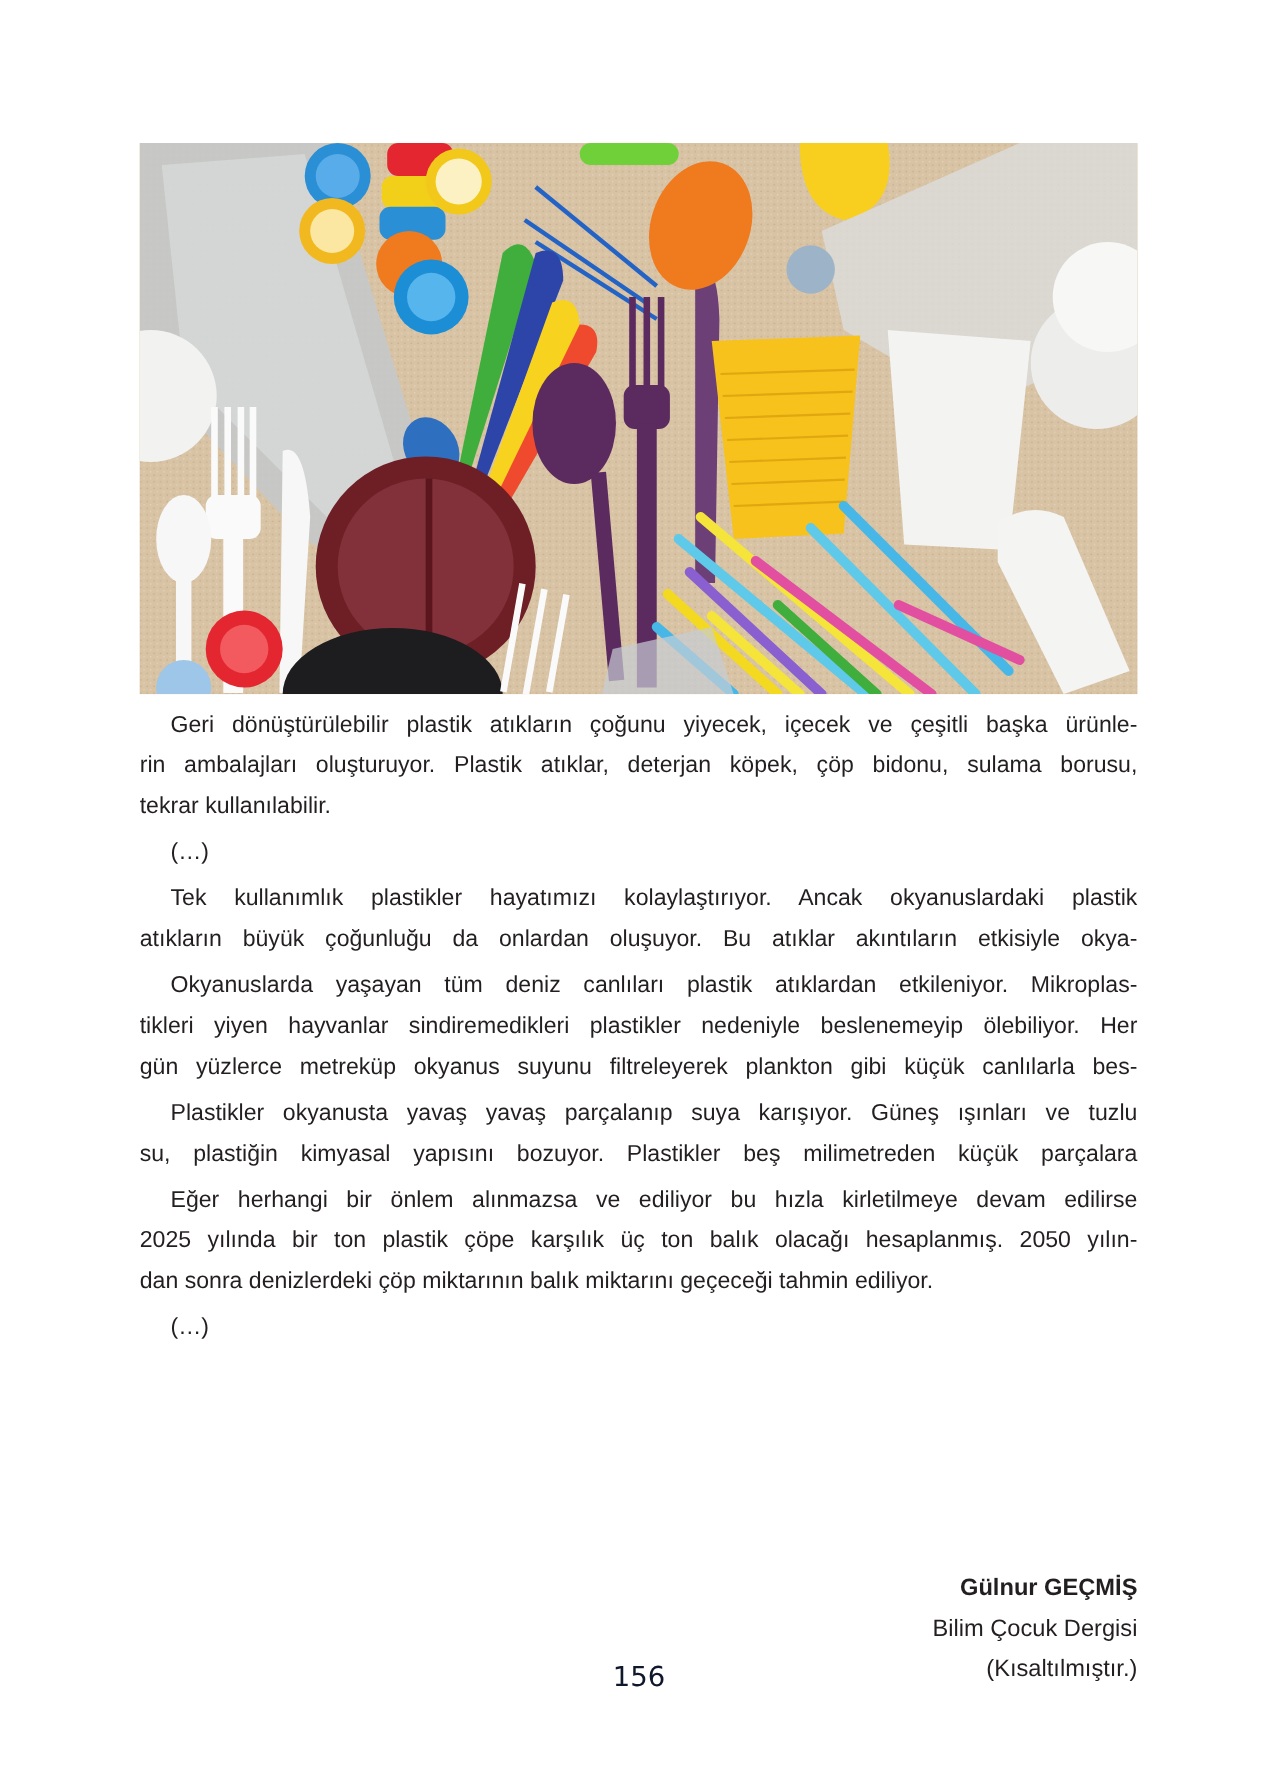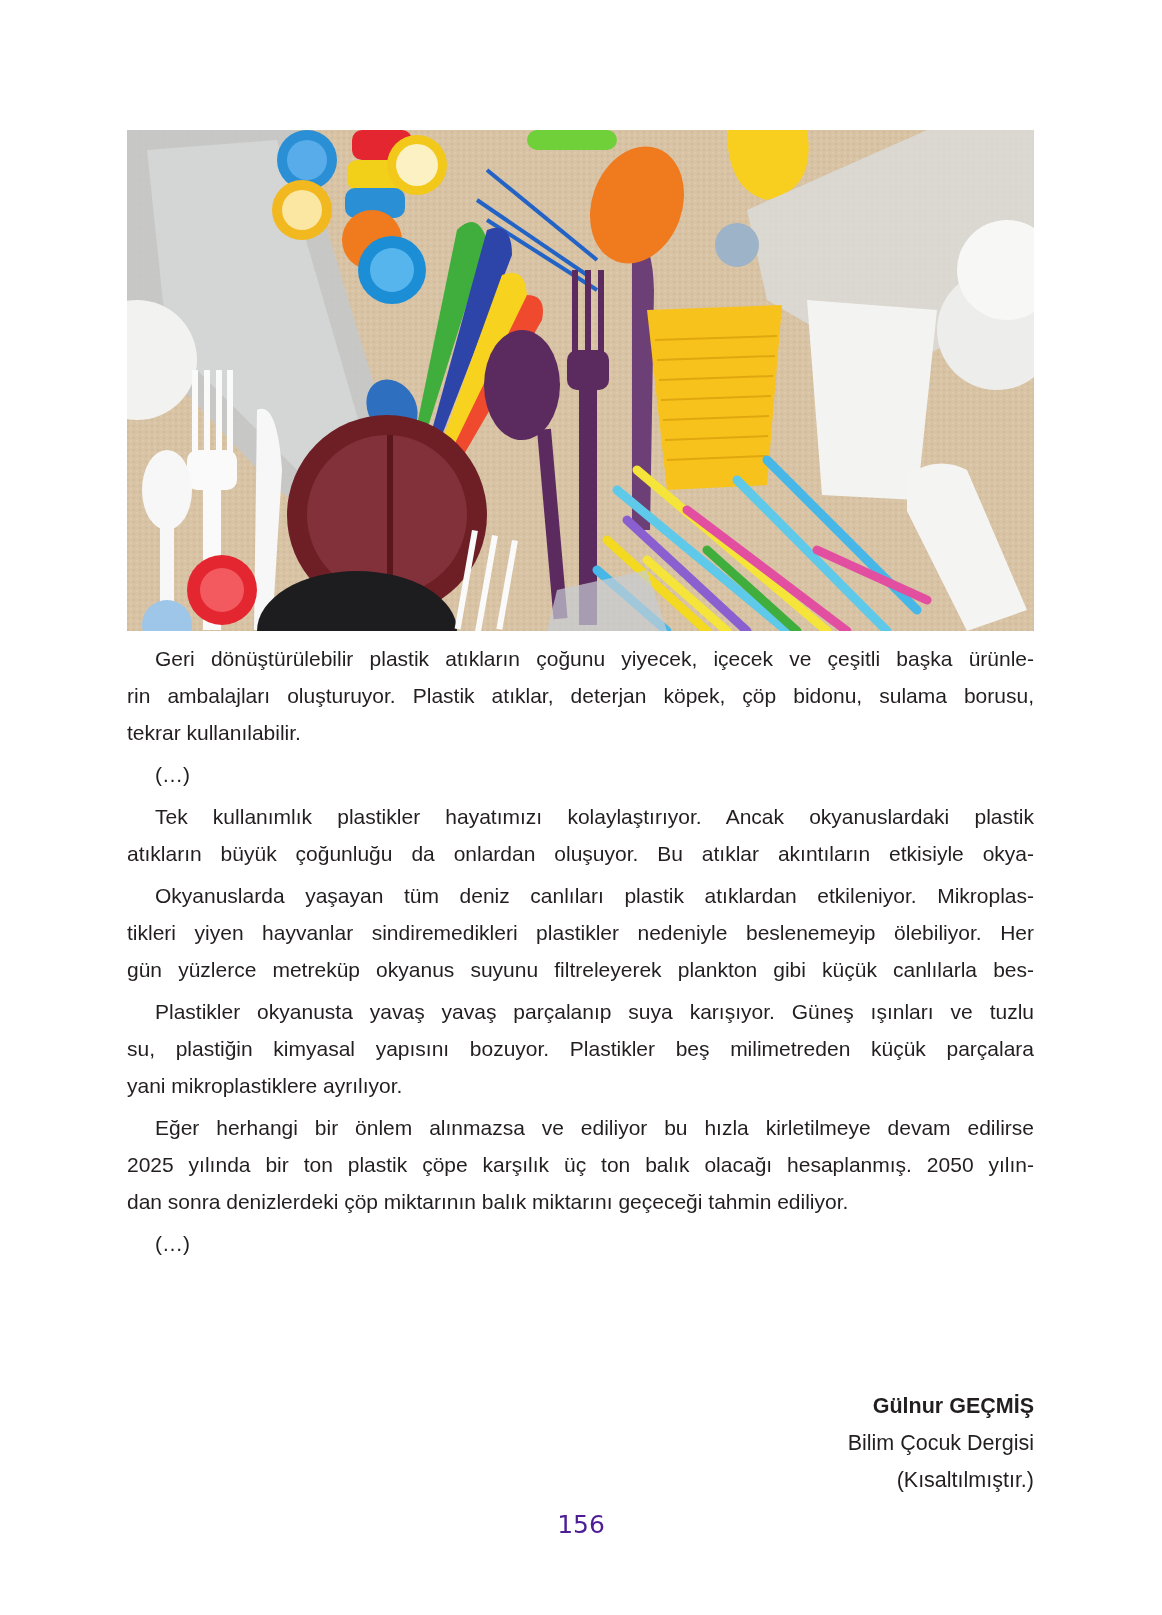--- a/index.html
+++ b/index.html
@@ -9,23 +9,23 @@
            overflow: hidden; background: #d8c3a5; }
   .photo svg { display: block; width: 907px; height: 501px; }
   .text { position: absolute; left: 127px; top: 640px; width: 907px; font-size: 21px; }
   .line { display: block; height: 37px; line-height: 37px; white-space: nowrap;
           text-align: justify; text-align-last: justify; }
   .line.last { text-align: right; text-align-last: left; }
   .line.indent { padding-left: 28px; }
   .para-gap { height: 5px; }
   .ellipsis { display: block; height: 37px; line-height: 37px; padding-left: 28px; }
   .author { position: absolute; right: 128px; top: 1388px; text-align: right; font-size: 21.5px; line-height: 37px; }
-  .author .name { font-weight: bold; }
+  .author .name { font-weight: bold; margin-top: 37px; }
   .page-number { position: absolute; left: 0; width: 1162px; top: 1510px; text-align: center;
-                 font-family: "DejaVu Sans", sans-serif; font-size: 25px; color: #4c1d95; }
+                 font-family: "DejaVu Sans", sans-serif; font-size: 25px; color: #0f172a; }
 </style>
 </head>
 <body>
 
 <div class="photo">
   <svg viewBox="0 0 907 501" xmlns="http://www.w3.org/2000/svg">
     <defs>
       <pattern id="sand" width="6" height="6" patternUnits="userSpaceOnUse">
         <rect width="6" height="6" fill="#d8c3a5"></rect>
         <circle cx="1" cy="2" r="0.8" fill="#c9b08e"></circle>
@@ -163,21 +163,20 @@
   <div>
     <span class="line indent">Okyanuslarda yaşayan tüm deniz canlıları plastik atıklardan etkileniyor. Mikroplas-</span>
     <span class="line">tikleri yiyen hayvanlar sindiremedikleri plastikler nedeniyle beslenemeyip ölebiliyor. Her</span>
     <span class="line">gün yüzlerce metreküp okyanus suyunu filtreleyerek plankton gibi küçük canlılarla bes-</span>
   </div>
   <div class="para-gap"></div>
 
   <div>
     <span class="line indent">Plastikler okyanusta yavaş yavaş parçalanıp suya karışıyor. Güneş ışınları ve tuzlu</span>
     <span class="line">su, plastiğin kimyasal yapısını bozuyor. Plastikler beş milimetreden küçük parçalara</span>
-    <span class="line last">yani mikroplastiklere ayrılıyor.</span>
   </div>
   <div class="para-gap"></div>
 
   <div>
     <span class="line indent">Eğer herhangi bir önlem alınmazsa ve ediliyor bu hızla kirletilmeye devam edilirse</span>
     <span class="line">2025 yılında bir ton plastik çöpe karşılık üç ton balık olacağı hesaplanmış. 2050 yılın-</span>
     <span class="line last">dan sonra denizlerdeki çöp miktarının balık miktarını geçeceği tahmin ediliyor.</span>
   </div>
   <div class="para-gap"></div>
   <span class="ellipsis">(…)</span>

